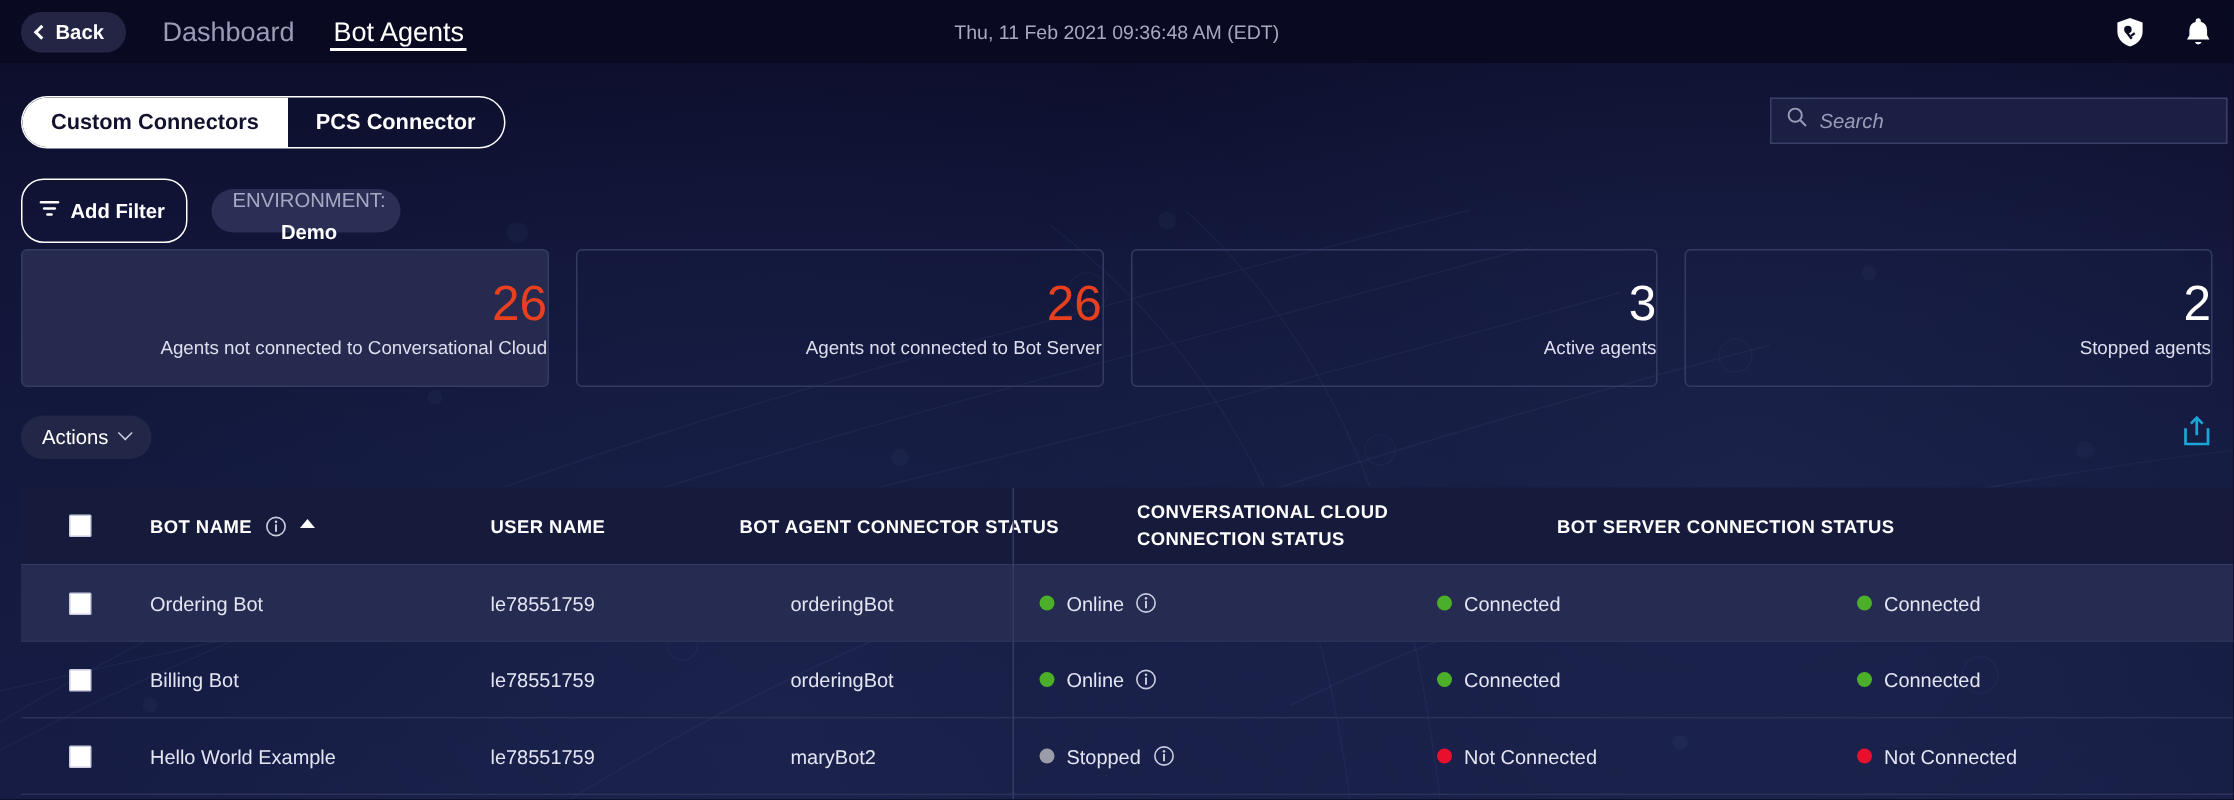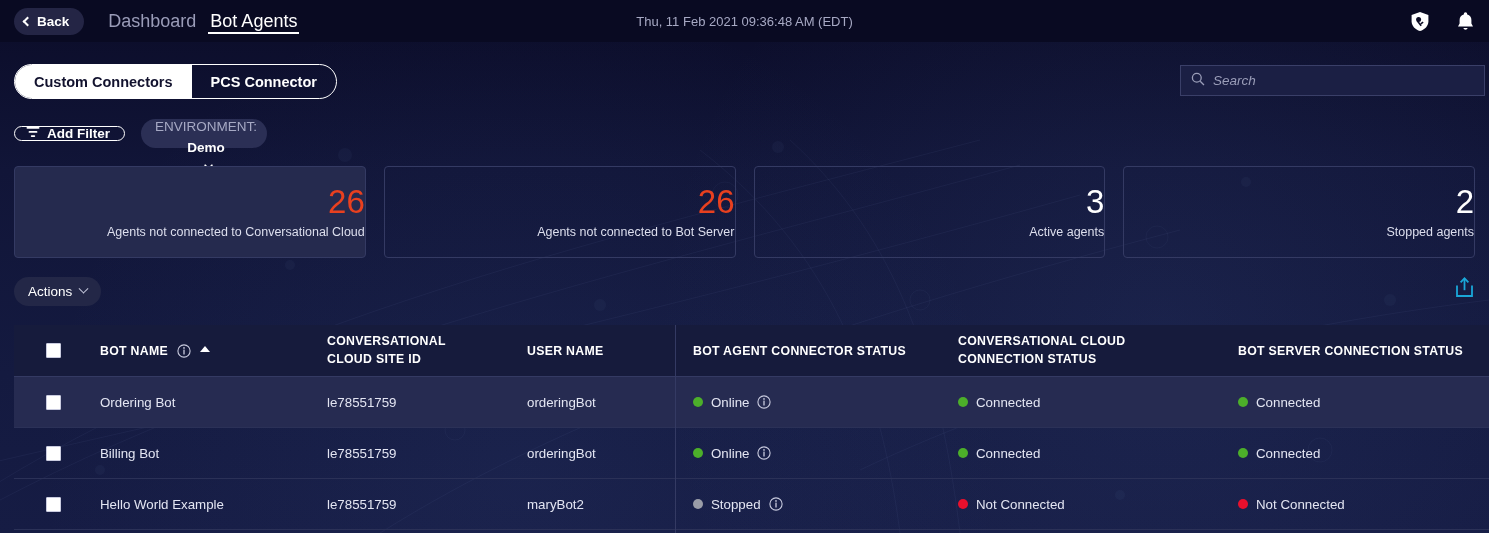--- a/index.html
+++ b/index.html
@@ -36,21 +36,21 @@
     font-size: 13.5px; font-weight: bold;
     display: flex; align-items: center; gap: 5px;
     cursor: pointer;
   }
   .chev-left {
     display: inline-block; width: 7px; height: 7px;
     border-left: 2px solid #fff; border-bottom: 2px solid #fff;
     transform: rotate(45deg);
     margin-right: 1px;
   }
-  .nav-tabs { display: flex; align-items: center; margin-left: 22px; gap: 10px; height: 42px; }
+  .nav-tabs { display: flex; align-items: center; margin-left: 22px; gap: 22px; height: 42px; }
   .nav-tab {
     font-size: 18px; color: #9a9cb8; cursor: pointer;
     height: 42px; display: flex; align-items: center; position: relative;
     padding: 0 2px;
   }
   .nav-tab.active { color: #ffffff; }
   .nav-tab.active::after {
     content: ""; position: absolute; left: 0; right: 0; bottom: 8px;
     height: 2px; background: #ffffff;
   }
@@ -90,21 +90,21 @@
   .search input {
     flex: 1; background: transparent; border: none; outline: none;
     color: #d6d8ea; font-size: 13.5px; font-style: italic;
     font-family: "Liberation Sans", sans-serif;
   }
   .search input::placeholder { color: #9a9db8; font-style: italic; }
 
   
   .filterrow { position: absolute; left: 14px; top: 119px; display: flex; align-items: center; gap: 16px; }
   .add-filter {
-    height: 15px; padding: 0 14px 0 11px;
+    height: 43px; padding: 0 14px 0 11px;
     border: 1.5px solid #ffffff; border-radius: 15px;
     display: flex; align-items: center; gap: 7px;
     color: #ffffff; font-size: 13.5px; font-weight: bold; cursor: pointer;
     background: transparent;
   }
   .chip {
     height: 29px; padding: 0 10px 0 14px; border-radius: 15px;
     background: #2b2f55;
     display: flex; align-items: center; gap: 6px;
     font-size: 13.5px; cursor: pointer; flex-direction: column;
@@ -337,26 +337,20 @@
         <span>BOT NAME</span>
         <span class="info-ic">
           <svg width="14" height="14" viewBox="0 0 14 14">
             <circle cx="7" cy="7" r="6.1" fill="none" stroke="#c9cbdf" stroke-width="1.1"></circle>
             <circle cx="7" cy="3.9" r="0.85" fill="#c9cbdf"></circle>
             <rect x="6.35" y="5.6" width="1.3" height="4.9" fill="#c9cbdf"></rect>
           </svg>
         </span>
         <span class="sort-asc"></span>
       </div>
-      <div class="c-site">
-        <div class="hdr-stack">
-          <span>CONVERSATIONAL</span>
-          <span>CLOUD SITE ID</span>
-        </div>
-      </div>
       <div class="c-user">
         <span>USER NAME</span>
       </div>
       <div class="c-bacs">
         <span>BOT AGENT CONNECTOR STATUS</span>
       </div>
       <div class="c-ccs">
         <div class="hdr-stack">
           <span>CONVERSATIONAL CLOUD</span>
           <span>CONNECTION STATUS</span>

